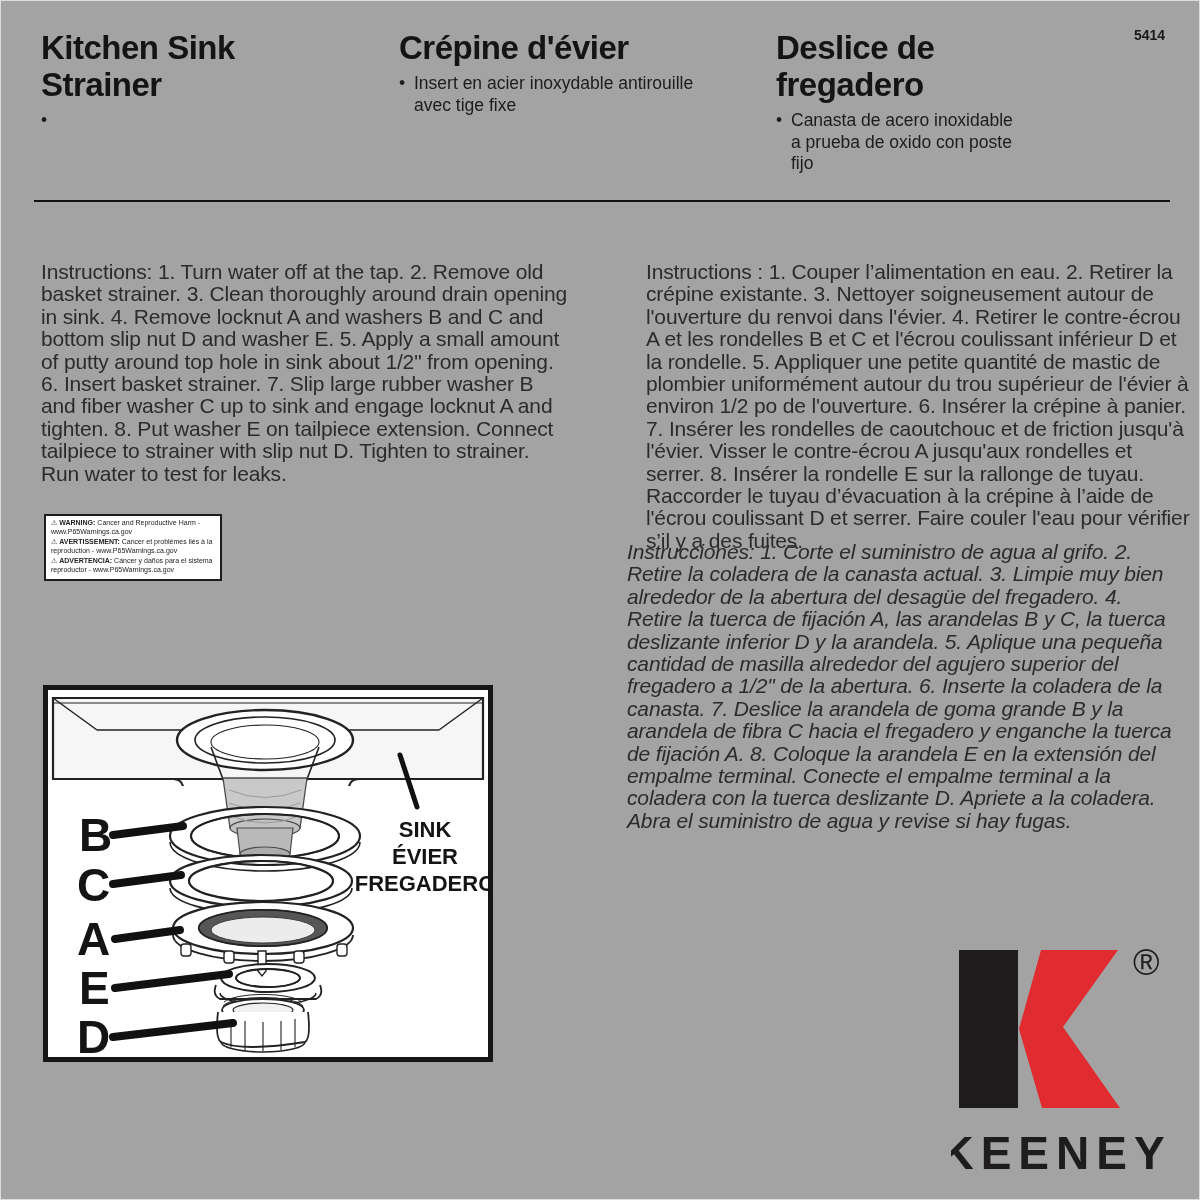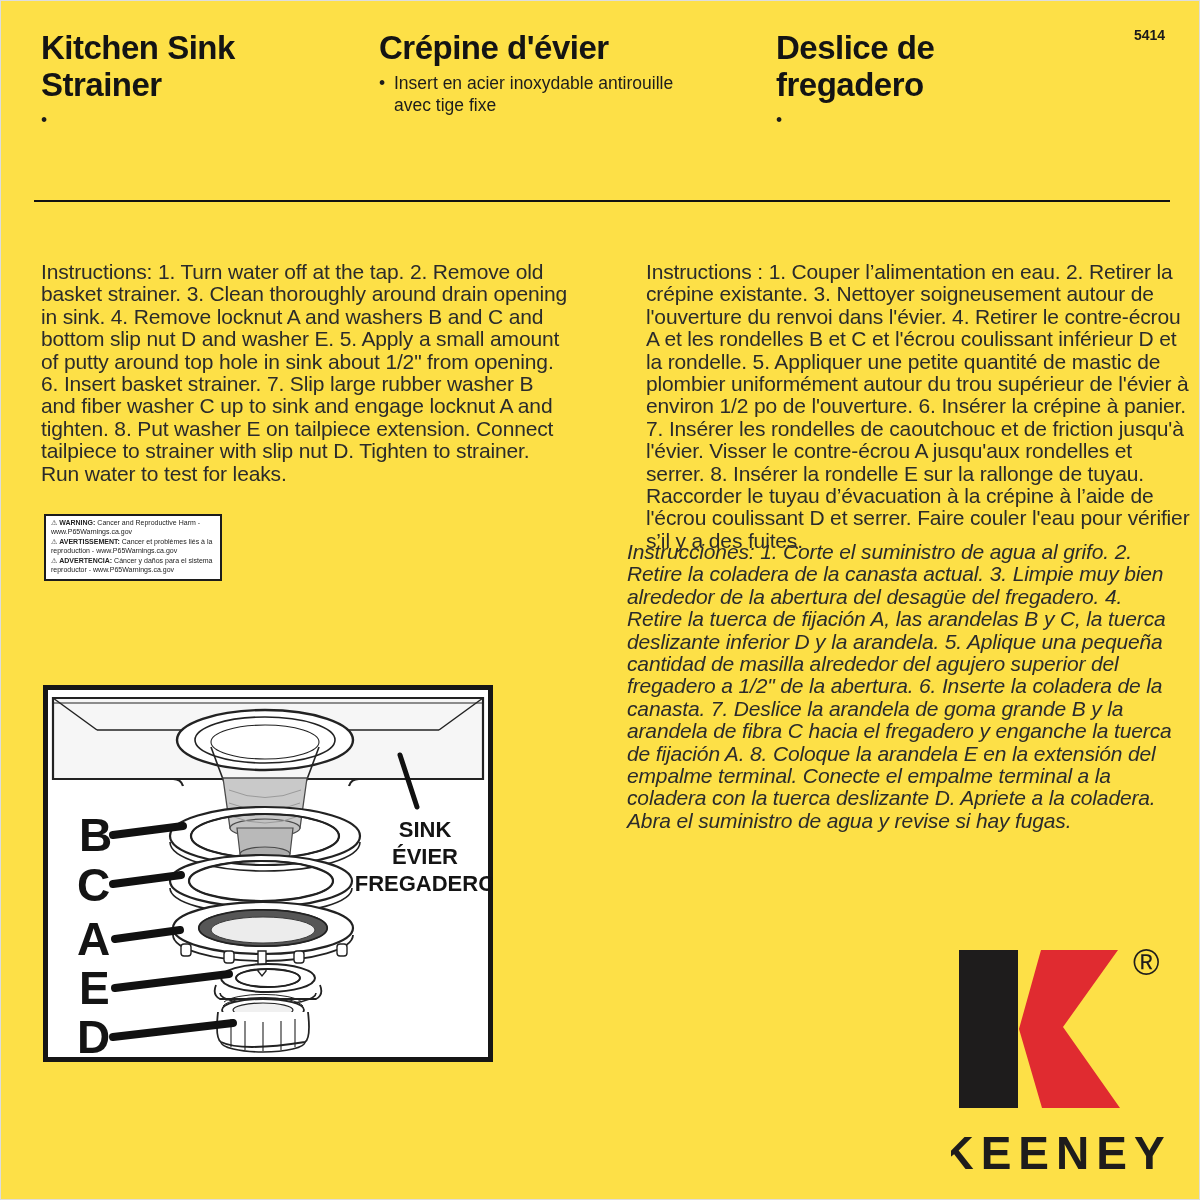--- a/index.html
+++ b/index.html
@@ -1,27 +1,27 @@
 <!DOCTYPE html>
 <html><head>
 <meta charset="utf-8">
 <style>
   html,body{margin:0;padding:0;background:#e9e9e9;}
   #page{
     position:relative;width:1200px;height:1200px;margin:0 auto;
-    background:#fde047;border:1px solid #ddd;box-sizing:border-box;
+    background:#a3a3a3;border:1px solid #ddd;box-sizing:border-box;
     font-family:"Liberation Sans",sans-serif;color:#222;overflow:hidden;
   }
   
   .hdr-col{position:absolute;top:28px;}
   .hdr-title{font-weight:bold;font-size:33px;line-height:37px;letter-spacing:-0.5px;color:#141414;}
   .hdr-bullet{position:relative;margin-top:7px;font-size:17.5px;line-height:21.5px;color:#1c1c1c;padding-left:15px;}
   .hdr-bullet .dot{position:absolute;left:0;top:0;}
   #hdr-en{left:40px;width:235px;}
-  #hdr-fr{left:378px;width:330px;}
+  #hdr-fr{left:398px;width:330px;}
   #hdr-es{left:775px;width:250px;}
   #model-number{position:absolute;left:1133px;top:26px;font-size:14px;font-weight:bold;color:#1a1a1a;}
   #top-rule{position:absolute;left:33px;top:199px;width:1136px;height:2px;background:#111;}
   
   .instr{position:absolute;font-size:21px;line-height:22.4px;letter-spacing:-0.15px;color:#2b2b2b;}
   #instr-en{left:40px;top:260px;width:527px;}
   #instr-fr{left:645px;top:260px;width:548px;}
   #instr-es{left:626px;top:540px;width:552px;font-style:italic;}
   
   #warning-box{
@@ -53,20 +53,21 @@
     <div class="hdr-bullet">
       <span class="dot">•</span>
       <span>Insert en acier inoxydable antirouille avec tige fixe</span>
     </div>
   </div>
 
   <div class="hdr-col" id="hdr-es">
     <div class="hdr-title">Deslice de fregadero</div>
     <div class="hdr-bullet">
       <span class="dot">•</span>
+      <span>Canasta de acero inoxidable a prueba de oxido con poste fijo</span>
     </div>
   </div>
 
   <div id="model-number">5414</div>
   <div id="top-rule"></div>
 
   <div class="instr" id="instr-en">Instructions: 1. Turn water off at the tap. 2. Remove old basket strainer. 3. Clean thoroughly around drain opening in sink. 4. Remove locknut A and washers B and C and bottom slip nut D and washer E. 5. Apply a small amount of putty around top hole in sink about 1/2" from opening. 6. Insert basket strainer. 7. Slip large rubber washer B and fiber washer C up to sink and engage locknut A and tighten. 8. Put washer E on tailpiece extension. Connect tailpiece to strainer with slip nut D. Tighten to strainer. Run water to test for leaks.</div>
   <div class="instr" id="instr-fr">Instructions : 1. Couper l’alimentation en eau. 2. Retirer la crépine existante. 3. Nettoyer soigneusement autour de l'ouverture du renvoi dans l'évier. 4. Retirer le contre-écrou A et les rondelles B et C et l'écrou coulissant inférieur D et la rondelle. 5. Appliquer une petite quantité de mastic de plombier uniformément autour du trou supérieur de l'évier à environ 1/2 po de l'ouverture. 6. Insérer la crépine à panier. 7. Insérer les rondelles de caoutchouc et de friction jusqu'à l'évier. Visser le contre-écrou A jusqu'aux rondelles et serrer. 8. Insérer la rondelle E sur la rallonge de tuyau. Raccorder le tuyau d’évacuation à la crépine à l’aide de l'écrou coulissant D et serrer. Faire couler l'eau pour vérifier s’il y a des fuites.</div>
   <div class="instr" id="instr-es">Instrucciones: 1. Corte el suministro de agua al grifo. 2. Retire la coladera de la canasta actual. 3. Limpie muy bien alrededor de la abertura del desagüe del fregadero. 4. Retire la tuerca de fijación A, las arandelas B y C, la tuerca deslizante inferior D y la arandela. 5. Aplique una pequeña cantidad de masilla alrededor del agujero superior del fregadero a 1/2" de la abertura. 6. Inserte la coladera de la canasta. 7. Deslice la arandela de goma grande B y la arandela de fibra C hacia el fregadero y enganche la tuerca de fijación A. 8. Coloque la arandela E en la extensión del empalme terminal. Conecte el empalme terminal a la coladera con la tuerca deslizante D. Apriete a la coladera. Abra el suministro de agua y revise si hay fugas.</div>
 

